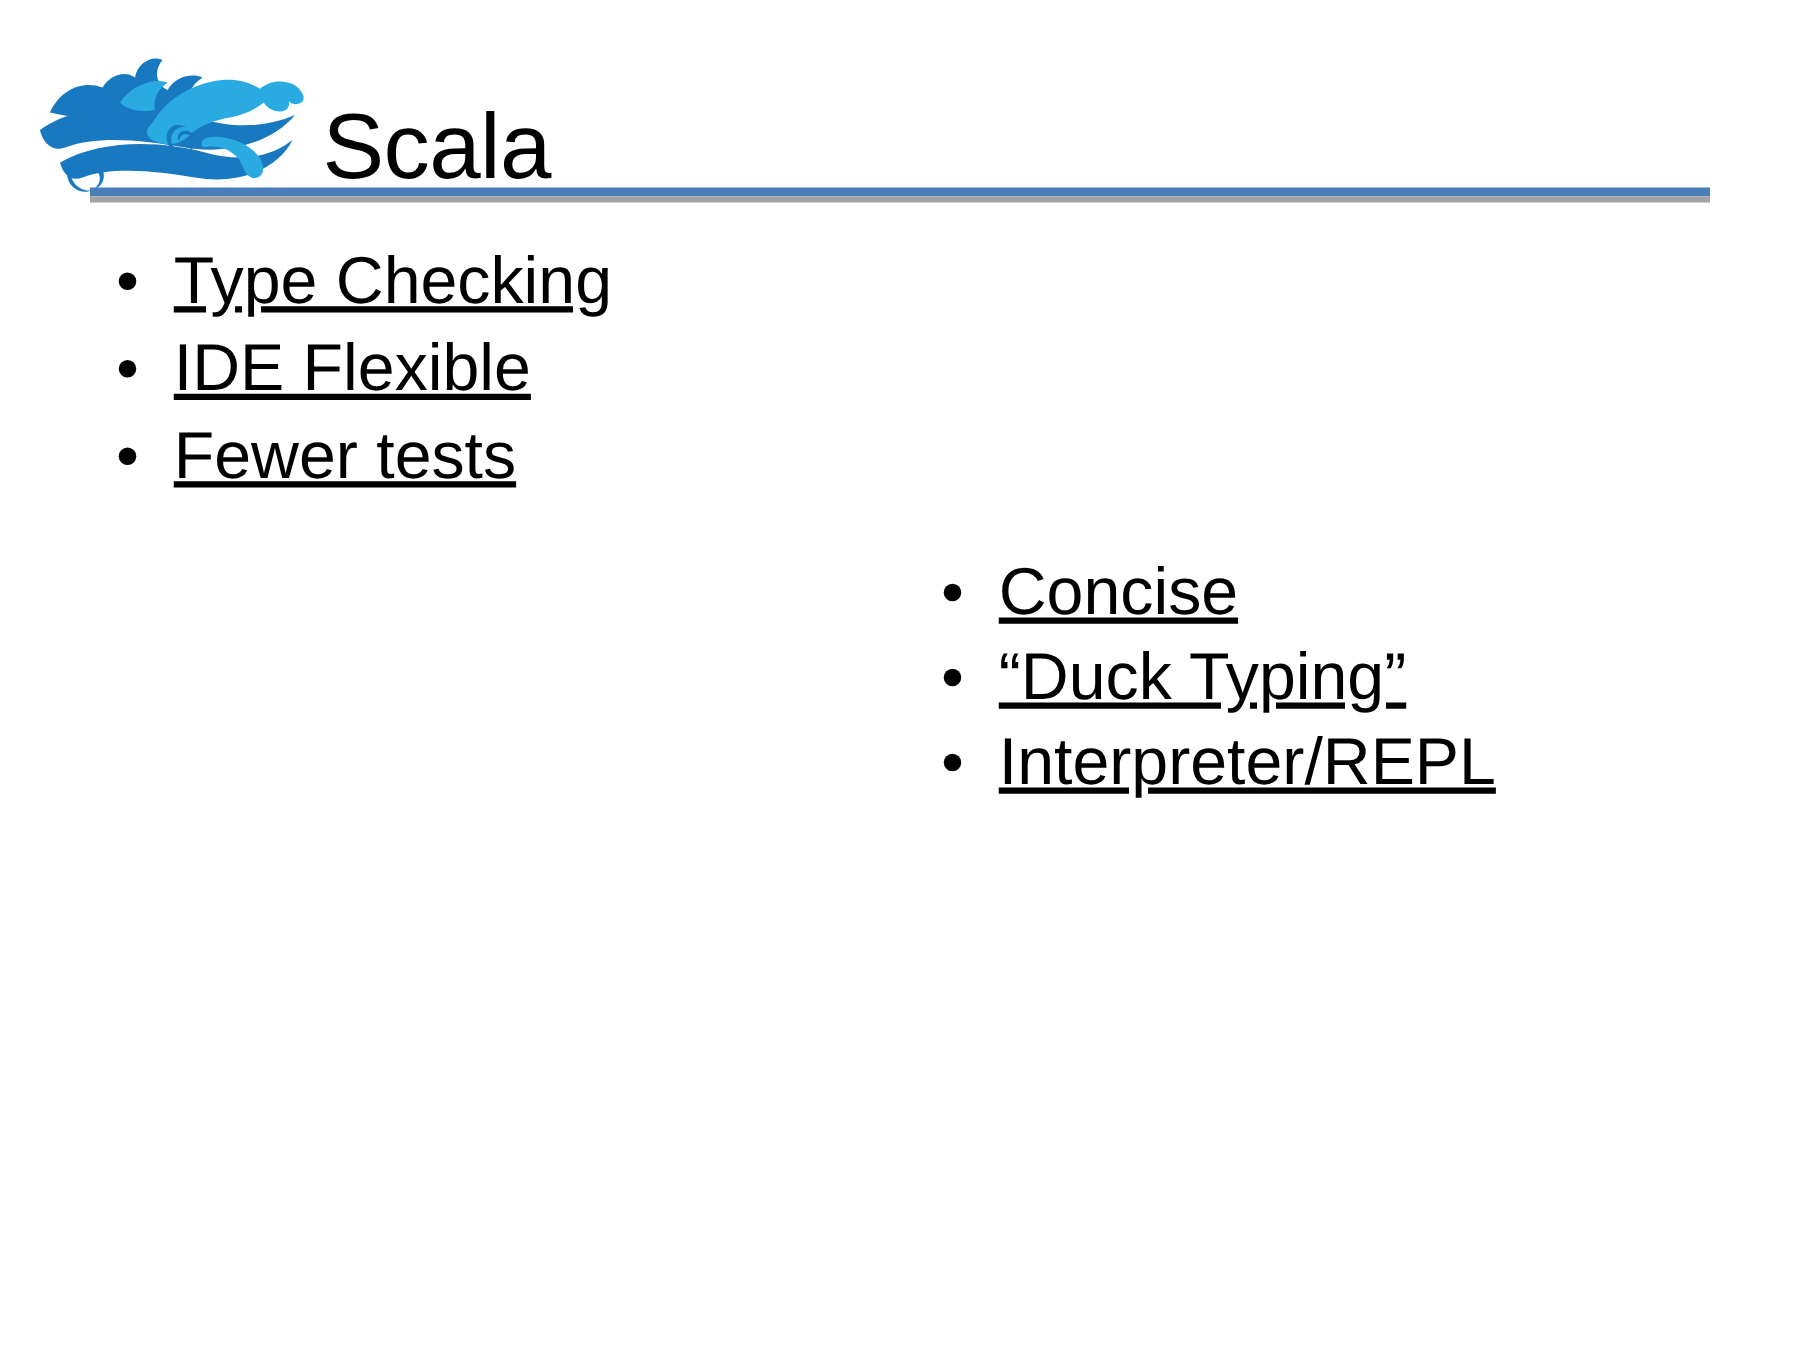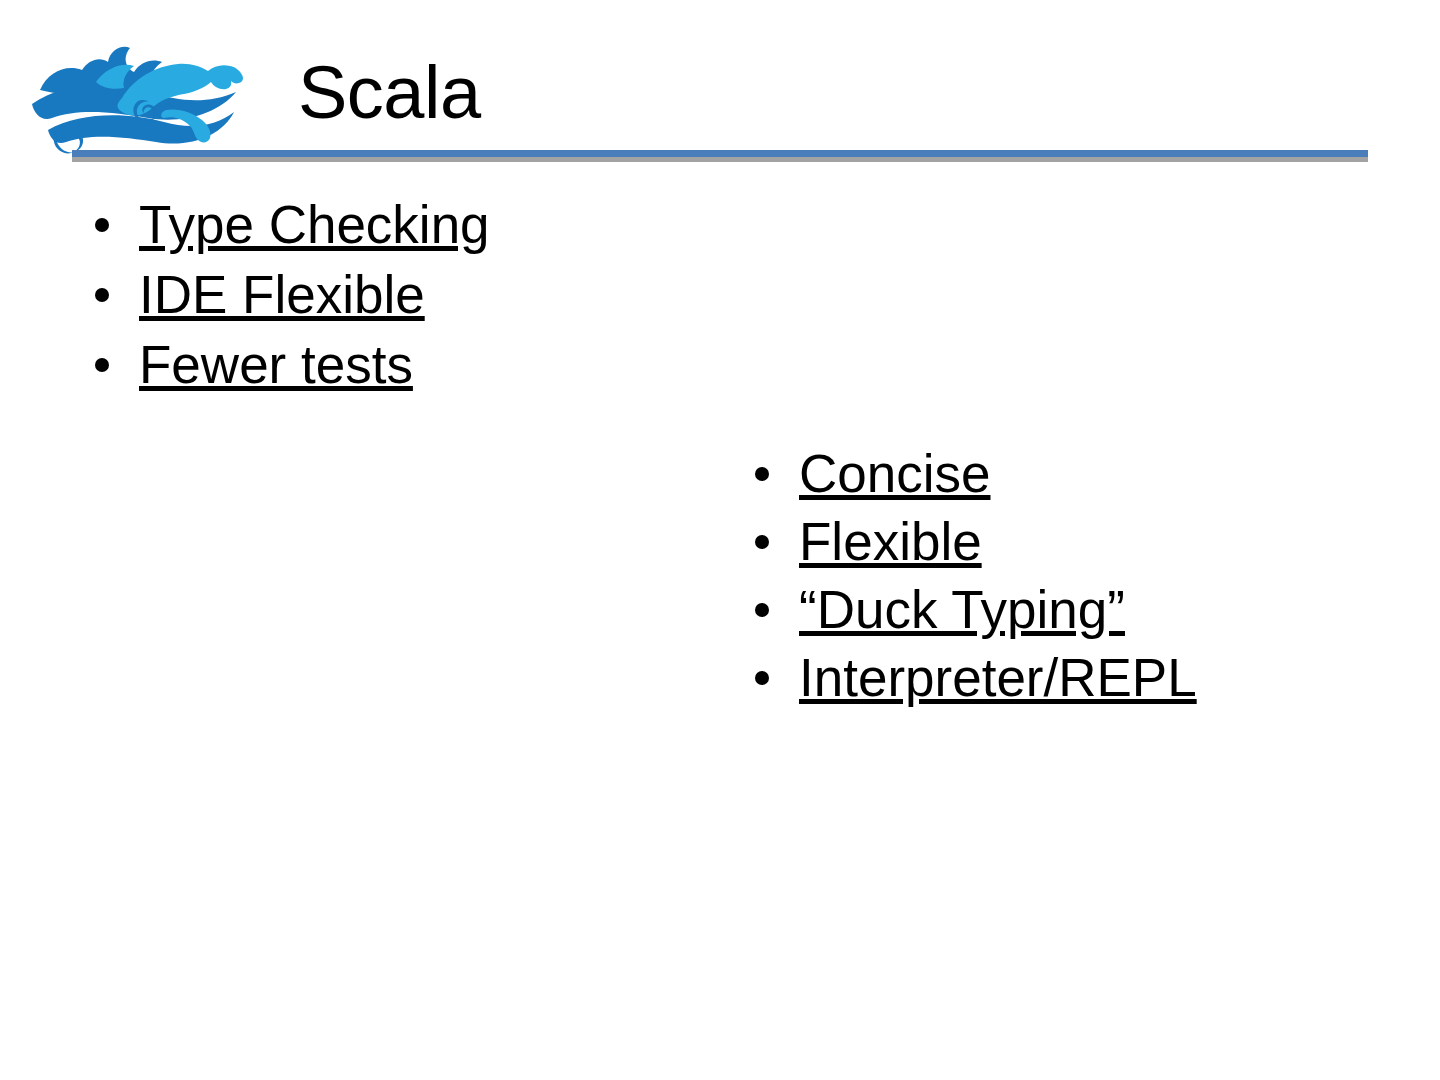--- a/index.html
+++ b/index.html
@@ -34,28 +34,27 @@
     height: 118px;
   }
   .logo svg {
     display: block;
     width: 230px;
     height: 118px;
   }
   .slide-title {
     position: absolute;
     left: 258px;
-    top: 50px;
+    top: 74px;
     font-size: 74px;
     line-height: 86px;
     color: #000000;
     font-weight: 400;
     letter-spacing: -0.5px;
     white-space: nowrap;
-    margin-left: 40px;
   }
   .title-rule {
     position: absolute;
     left: 72px;
     top: 150px;
     width: 1296px;
     height: 7px;
     background: #4a7ebb;
   }
   .title-rule-shadow {
@@ -155,24 +154,20 @@
     </li>
   </ul>
 
   <ul class="bullet-list list-secondary">
     <li>
       <span class="bullet-dot"></span>
       <span>Concise</span>
     </li>
     <li>
       <span class="bullet-dot"></span>
-      <span>Flexible</span>
-    </li>
-    <li>
-      <span class="bullet-dot"></span>
       <span>“Duck Typing”</span>
     </li>
     <li>
       <span class="bullet-dot"></span>
       <span>Interpreter/REPL</span>
     </li>
   </ul>
 
 </div>
 

